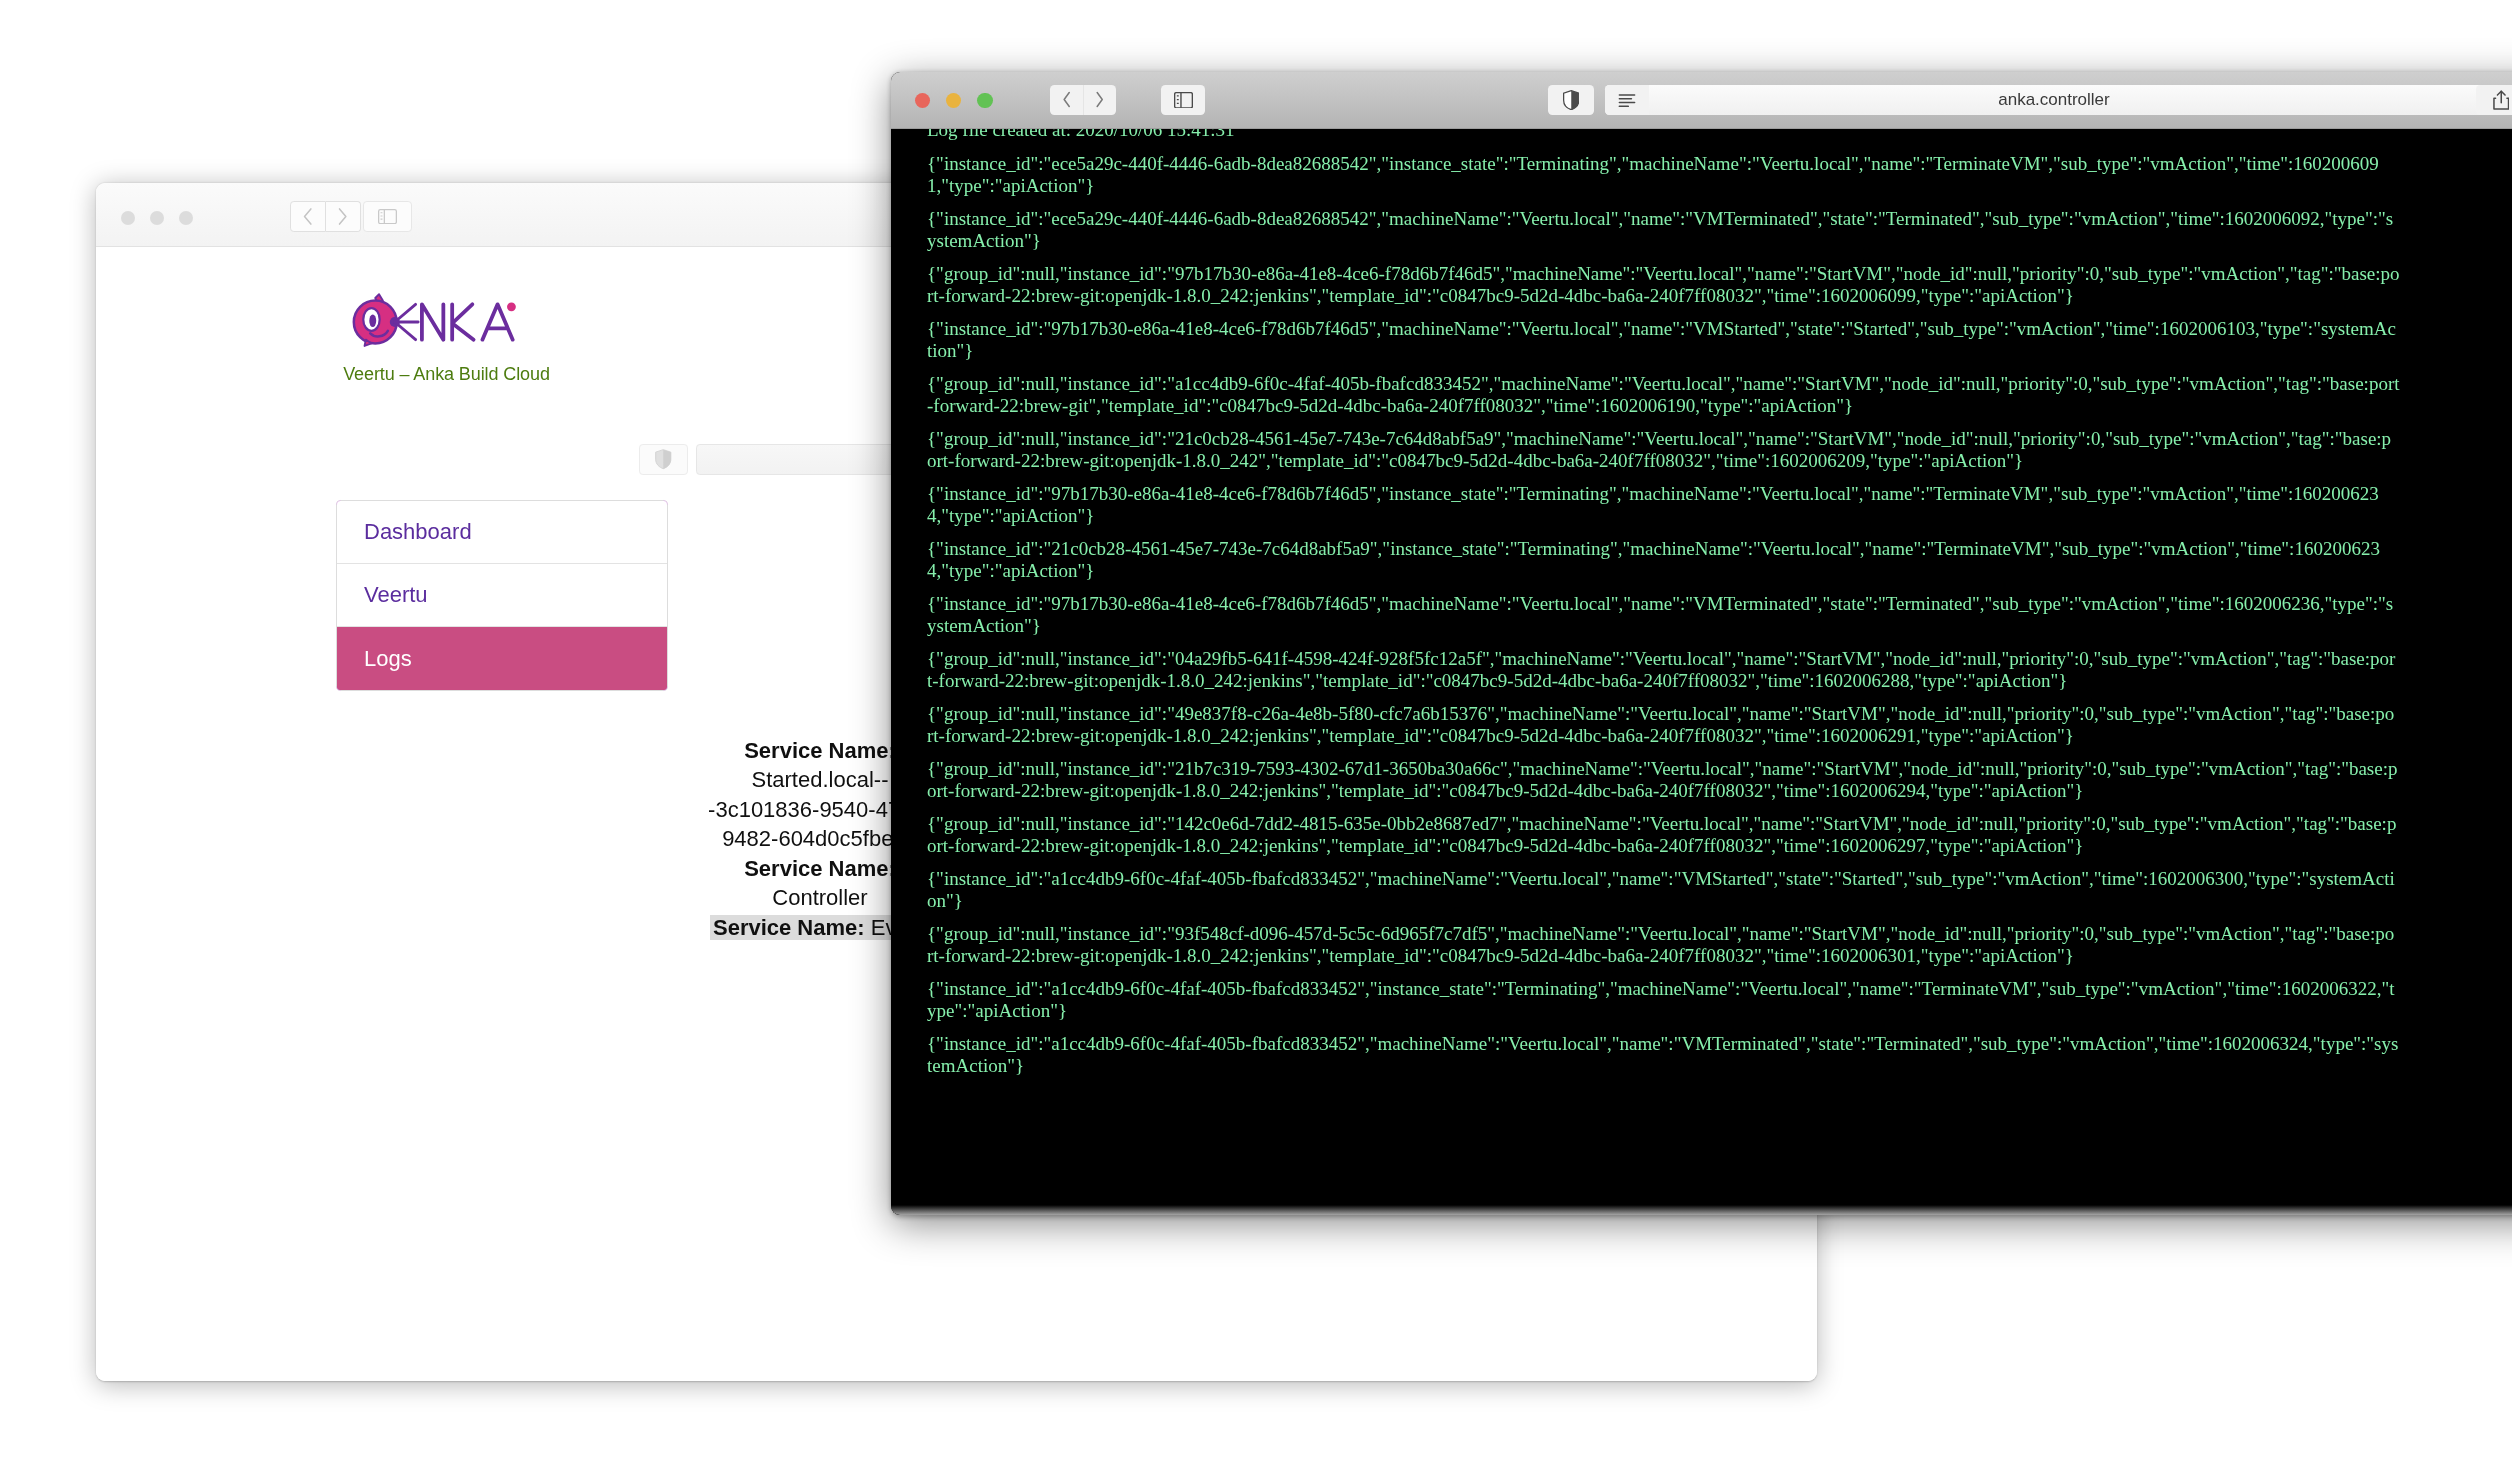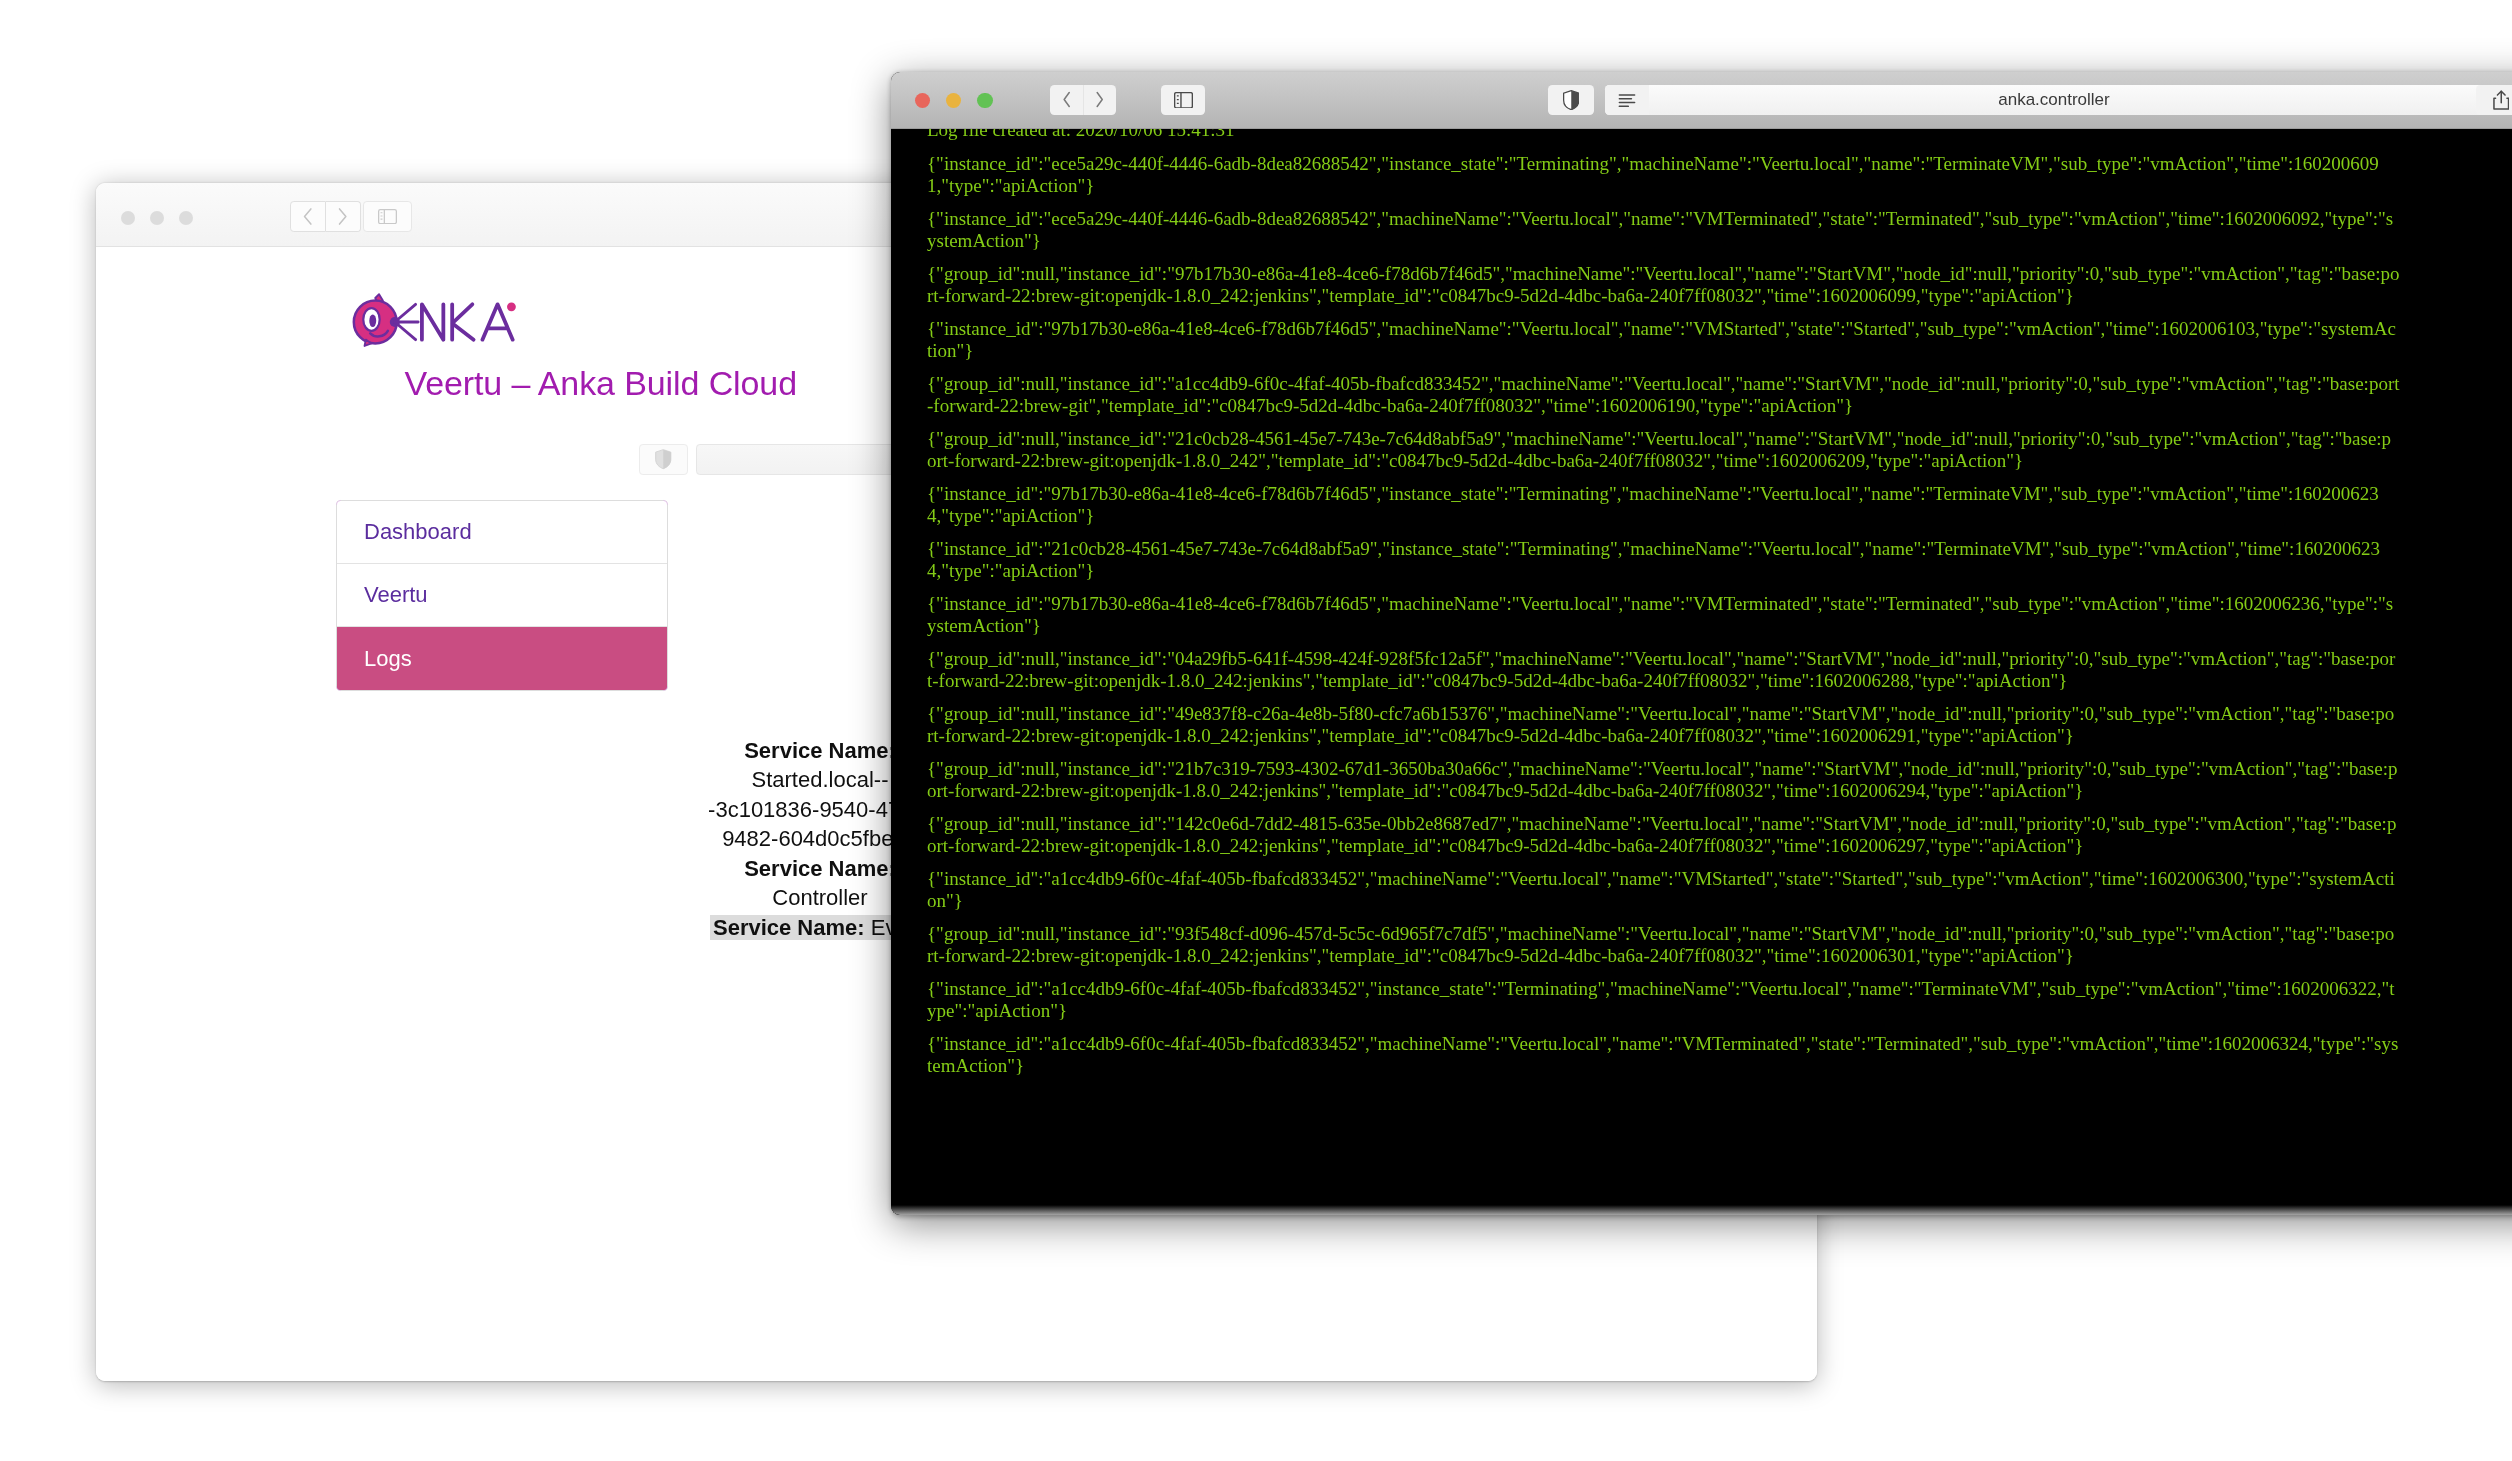--- a/index.html
+++ b/index.html
@@ -86,25 +86,24 @@
   }
   .anka-brand {
     position: absolute;
     left: 0; top: 46px;
     width: 701px;
     text-align: center;
   }
   .anka-logo { display:block; margin: 0 auto; }
   .anka-title {
     margin-top: 12.7px;
-    font-size: 34px;
-    color: #a21caf;
+    font-size: 18px;
+    color: #4d7c0f;
     font-family: "Liberation Sans", sans-serif;
     letter-spacing: -0.1px;
-    text-align: right;
   }
   .navcard {
     position: absolute;
     left: 240px; top: 253px;
     width: 330px;
     border: 0.6px solid #dddddd;
     border-radius: 4.4px;
     background: #d946ef;
     overflow: hidden;
   }
@@ -228,21 +227,21 @@
     left: 0; top: 0; right: 0; bottom: 0;
     overflow: hidden;
   }
   .loginner {
     position: absolute;
     left: 36px;
     top: -10.2px;
     width: 1473px;
   }
   .logline {
-    color: #84cc16;
+    color: #86efac;
     font-family: "Liberation Serif", serif;
     font-size: 19px;
     line-height: 1.18;
     margin: 0 0 10.2px 0;
     word-break: break-all;
     white-space: normal;
   }
   .logline.first { margin-bottom: 11.4px; }
   .scroll-track {
     position: absolute;

